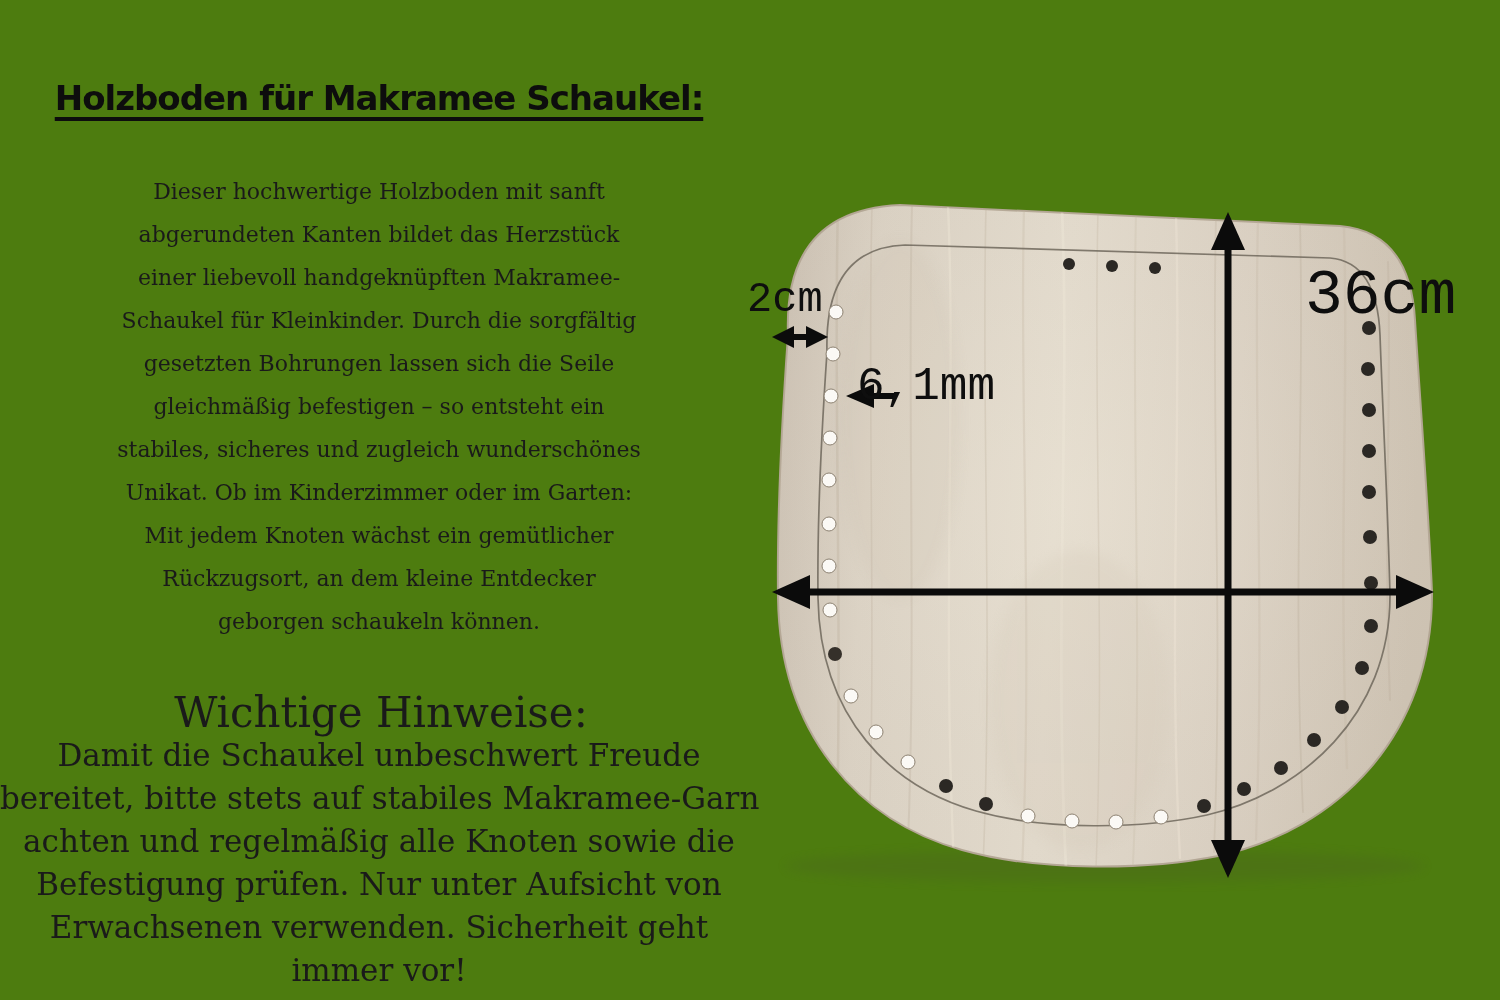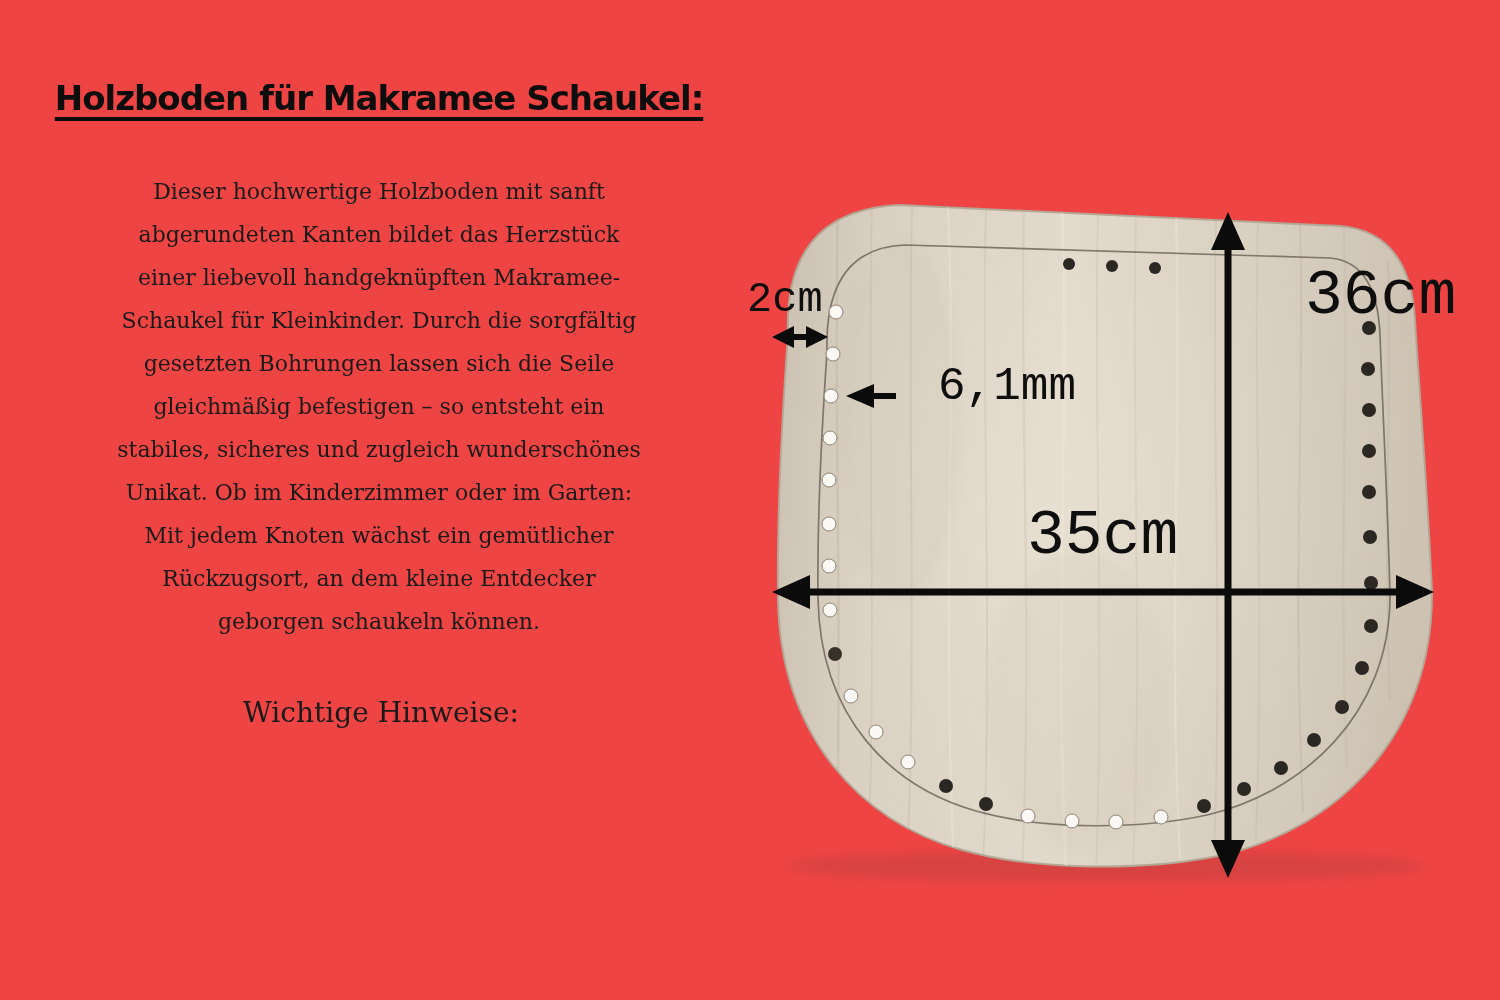--- a/index.html
+++ b/index.html
@@ -1,19 +1,19 @@
 <!DOCTYPE html>
 <html lang="de"><head>
 <meta charset="utf-8">
 <title>Holzboden für Makramee Schaukel</title>
 <style>
   html,body{margin:0;padding:0;background:#e8e6e3;}
   .canvas{
     position:relative;width:1500px;height:1000px;overflow:hidden;
-    background:#ef4444;
+    background:#4d7c0f;
     font-family:"DejaVu Serif", serif;
     color:#1a1a1a;
   }
   
   .text-column{
     position:absolute;left:0;top:0;width:758px;
     text-align:center;
   }
   .title{
     margin:76px 8px 0 8px;
@@ -26,60 +26,66 @@
     text-decoration-thickness:4px;
     text-underline-offset:7px;
   }
   .description{
     margin:50px 0 0 0;
     font-size:22px;line-height:43px;
     white-space:pre;
   }
   .notes-heading{
     margin:48px 0 0 4px;
-    font-size:28px;line-height:43px;
+    font-size:42px;line-height:43px;
   }
   .notes{
     margin:0;
     font-size:31px;line-height:43px;
     white-space:pre;
   }
   
   .figure-svg{position:absolute;left:0;top:0;}
   .dim-label{
     position:absolute;
     font-family:Liberation Mono, monospace;
     color:#0e0e0e;
     line-height:1;
     white-space:nowrap;
   }
   .dim-35{left:1027px;top:505px;font-size:63px;}
   .dim-36{left:1305px;top:265px;font-size:63px;}
   .dim-2cm{left:747px;top:279px;font-size:42px;}
-  .dim-61mm{left:938px;top:364px;font-size:46px;text-align:right;}
+  .dim-61mm{left:857px;top:364px;font-size:46px;text-align:right;}
 </style>
 </head>
 <body>
 
 <div class="canvas">
 
   <div class="text-column">
     <h1 class="title">Holzboden für Makramee Schaukel:</h1>
     <p class="description">Dieser hochwertige Holzboden mit sanft
 abgerundeten Kanten bildet das Herzstück
 einer liebevoll handgeknüpften Makramee-
 Schaukel für Kleinkinder. Durch die sorgfältig
 gesetzten Bohrungen lassen sich die Seile
 gleichmäßig befestigen – so entsteht ein
 stabiles, sicheres und zugleich wunderschönes
 Unikat. Ob im Kinderzimmer oder im Garten:
 Mit jedem Knoten wächst ein gemütlicher
 Rückzugsort, an dem kleine Entdecker
 geborgen schaukeln können.</p>
     <p class="notes-heading">Wichtige Hinweise:</p>
+    <p class="notes">Damit die Schaukel unbeschwert Freude
+bereitet, bitte stets auf stabiles Makramee-Garn
+achten und regelmäßig alle Knoten sowie die
+Befestigung prüfen. Nur unter Aufsicht von
+Erwachsenen verwenden. Sicherheit geht
+immer vor!</p>
   </div>
 
   <svg class="figure-svg" width="1500" height="1000" viewBox="0 0 1500 1000">
     <defs>
       <linearGradient id="woodGrad" x1="0" y1="0" x2="1" y2="0.06">
         <stop offset="0" stop-color="#c8bdaf"></stop>
         <stop offset="0.16" stop-color="#d8cfc1"></stop>
         <stop offset="0.45" stop-color="#e0d8ca"></stop>
         <stop offset="0.72" stop-color="#d8cec0"></stop>
         <stop offset="1" stop-color="#ccc1b1"></stop>
@@ -211,15 +217,14 @@
       <g>
         <line x1="866" y1="396" x2="896" y2="396" stroke-width="6"></line>
         <polygon points="846,396 874,384 874,408" stroke="none"></polygon>
       </g>
     </g>
   </svg>
 
   <div class="dim-label dim-2cm">2cm</div>
   <div class="dim-label dim-61mm">6,1mm</div>
   <div class="dim-label dim-36">36cm</div>
-  <div class="dim-label dim-35">35cm</div>
 
 </div>
 
 </body></html>

